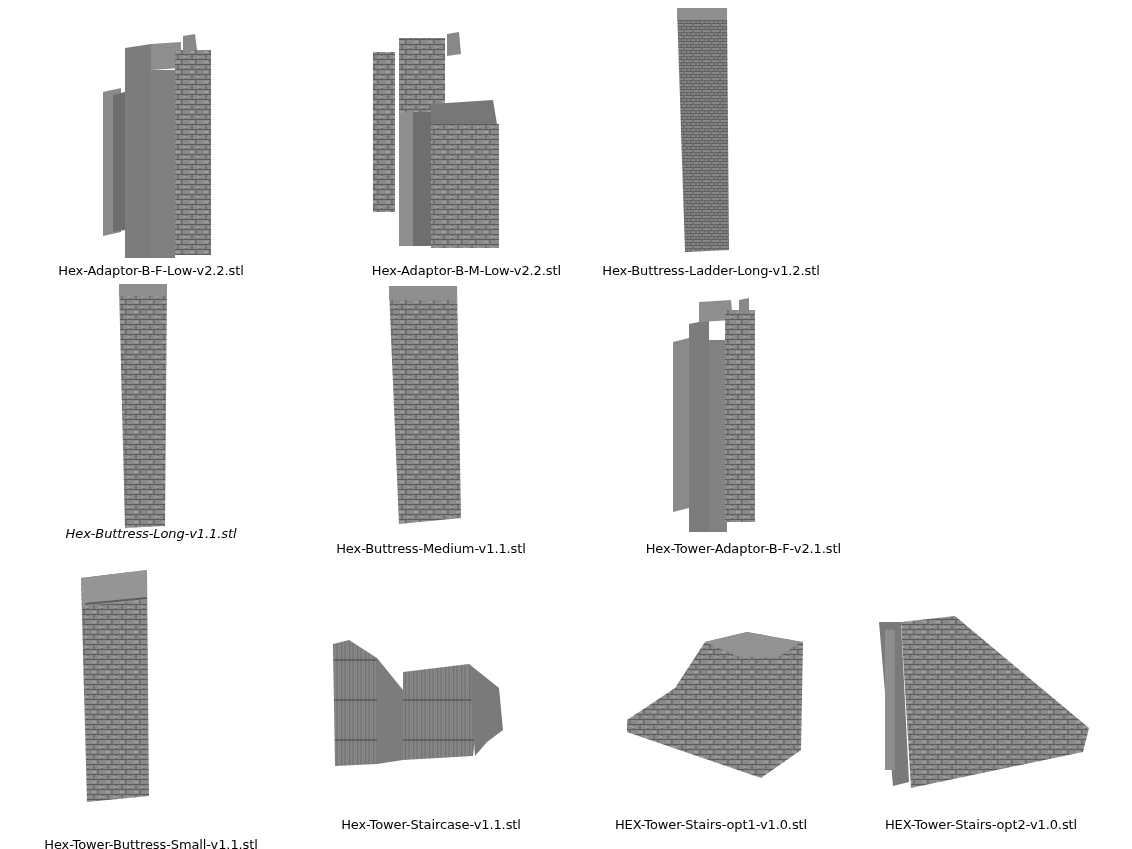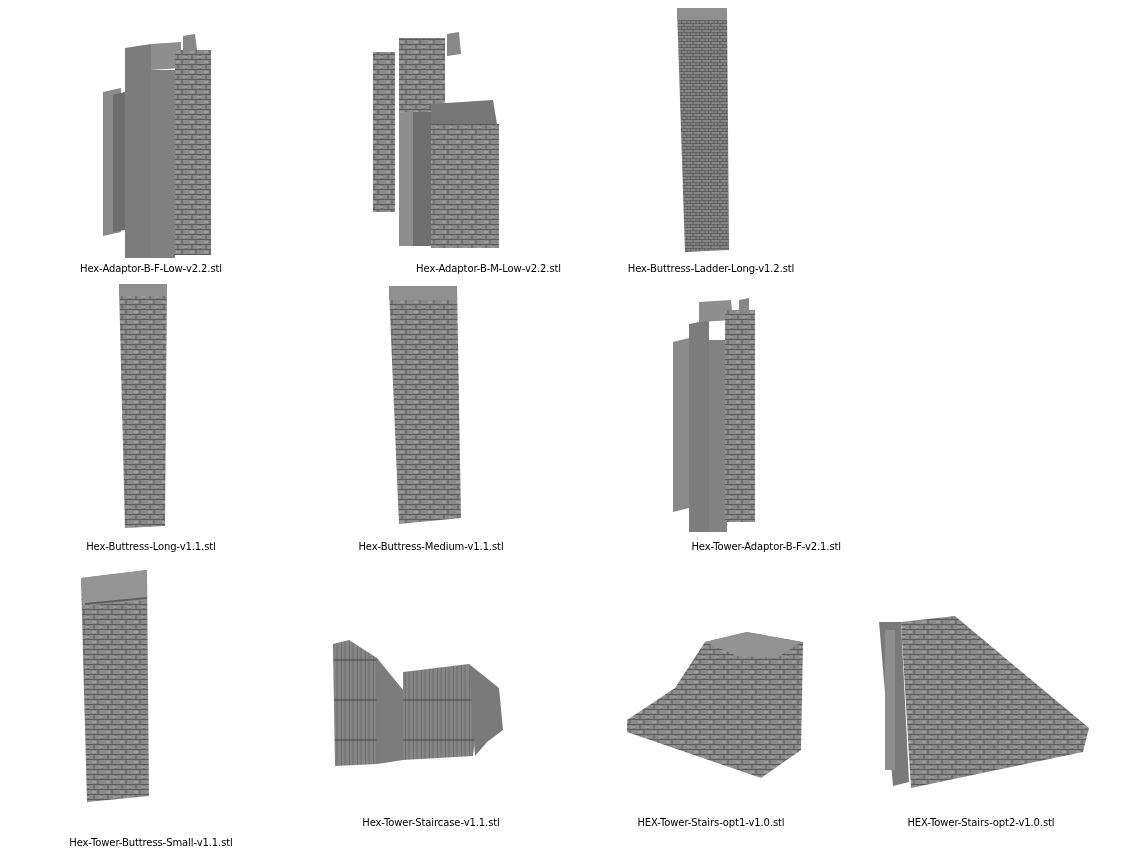--- a/index.html
+++ b/index.html
@@ -2,21 +2,21 @@
 <html><head>
 <meta charset="utf-8">
 <style>
   html, body { margin: 0; padding: 0; background: #ffffff; }
   body { width: 1132px; height: 849px; position: relative; overflow: hidden;
          font-family: "DejaVu Sans", "Liberation Sans", sans-serif; }
   .grid { position: absolute; left: 0; top: 0; width: 1132px; height: 849px; }
   .tile { position: absolute; width: 260px; height: 276px; }
   .thumb { position: absolute; left: 0; top: 0; width: 260px; height: 258px; }
   .label { position: absolute; left: 0; width: 260px; text-align: center;
-           font-size: 10px; color: #000; white-space: nowrap; letter-spacing: -0.1px; }
+           font-size: 13px; color: #000; white-space: nowrap; letter-spacing: -0.1px; }
   svg { display: block; }
 </style>
 </head>
 <body>
 
 <div class="grid">
 
   <div class="tile" style="left:21px; top:0;">
     <div class="thumb">
       <svg width="260" height="258">
@@ -75,21 +75,21 @@
   </div>
 
 
   <div class="tile" style="left:21px; top:280px;">
     <div class="thumb">
       <svg width="260" height="258">
         <polygon points="98,6 146,4 144,246 104,248" fill="url(#stone)"></polygon>
         <rect x="98" y="4" width="48" height="12" fill="#8f8f8f"></rect>
       </svg>
     </div>
-    <div class="label" style="top:261px;">Hex-Buttress-Long-v1.1.stl</div>
+    <div class="label" style="top:246px;font-style:italic;">Hex-Buttress-Long-v1.1.stl</div>
   </div>
 
   <div class="tile" style="left:301px; top:280px;">
     <div class="thumb">
       <svg width="260" height="258">
         <polygon points="88,10 156,6 160,238 98,244" fill="url(#stone)"></polygon>
         <rect x="88" y="6" width="68" height="14" fill="#8f8f8f"></rect>
       </svg>
     </div>
     <div class="label" style="top:261px;">Hex-Buttress-Medium-v1.1.stl</div>

